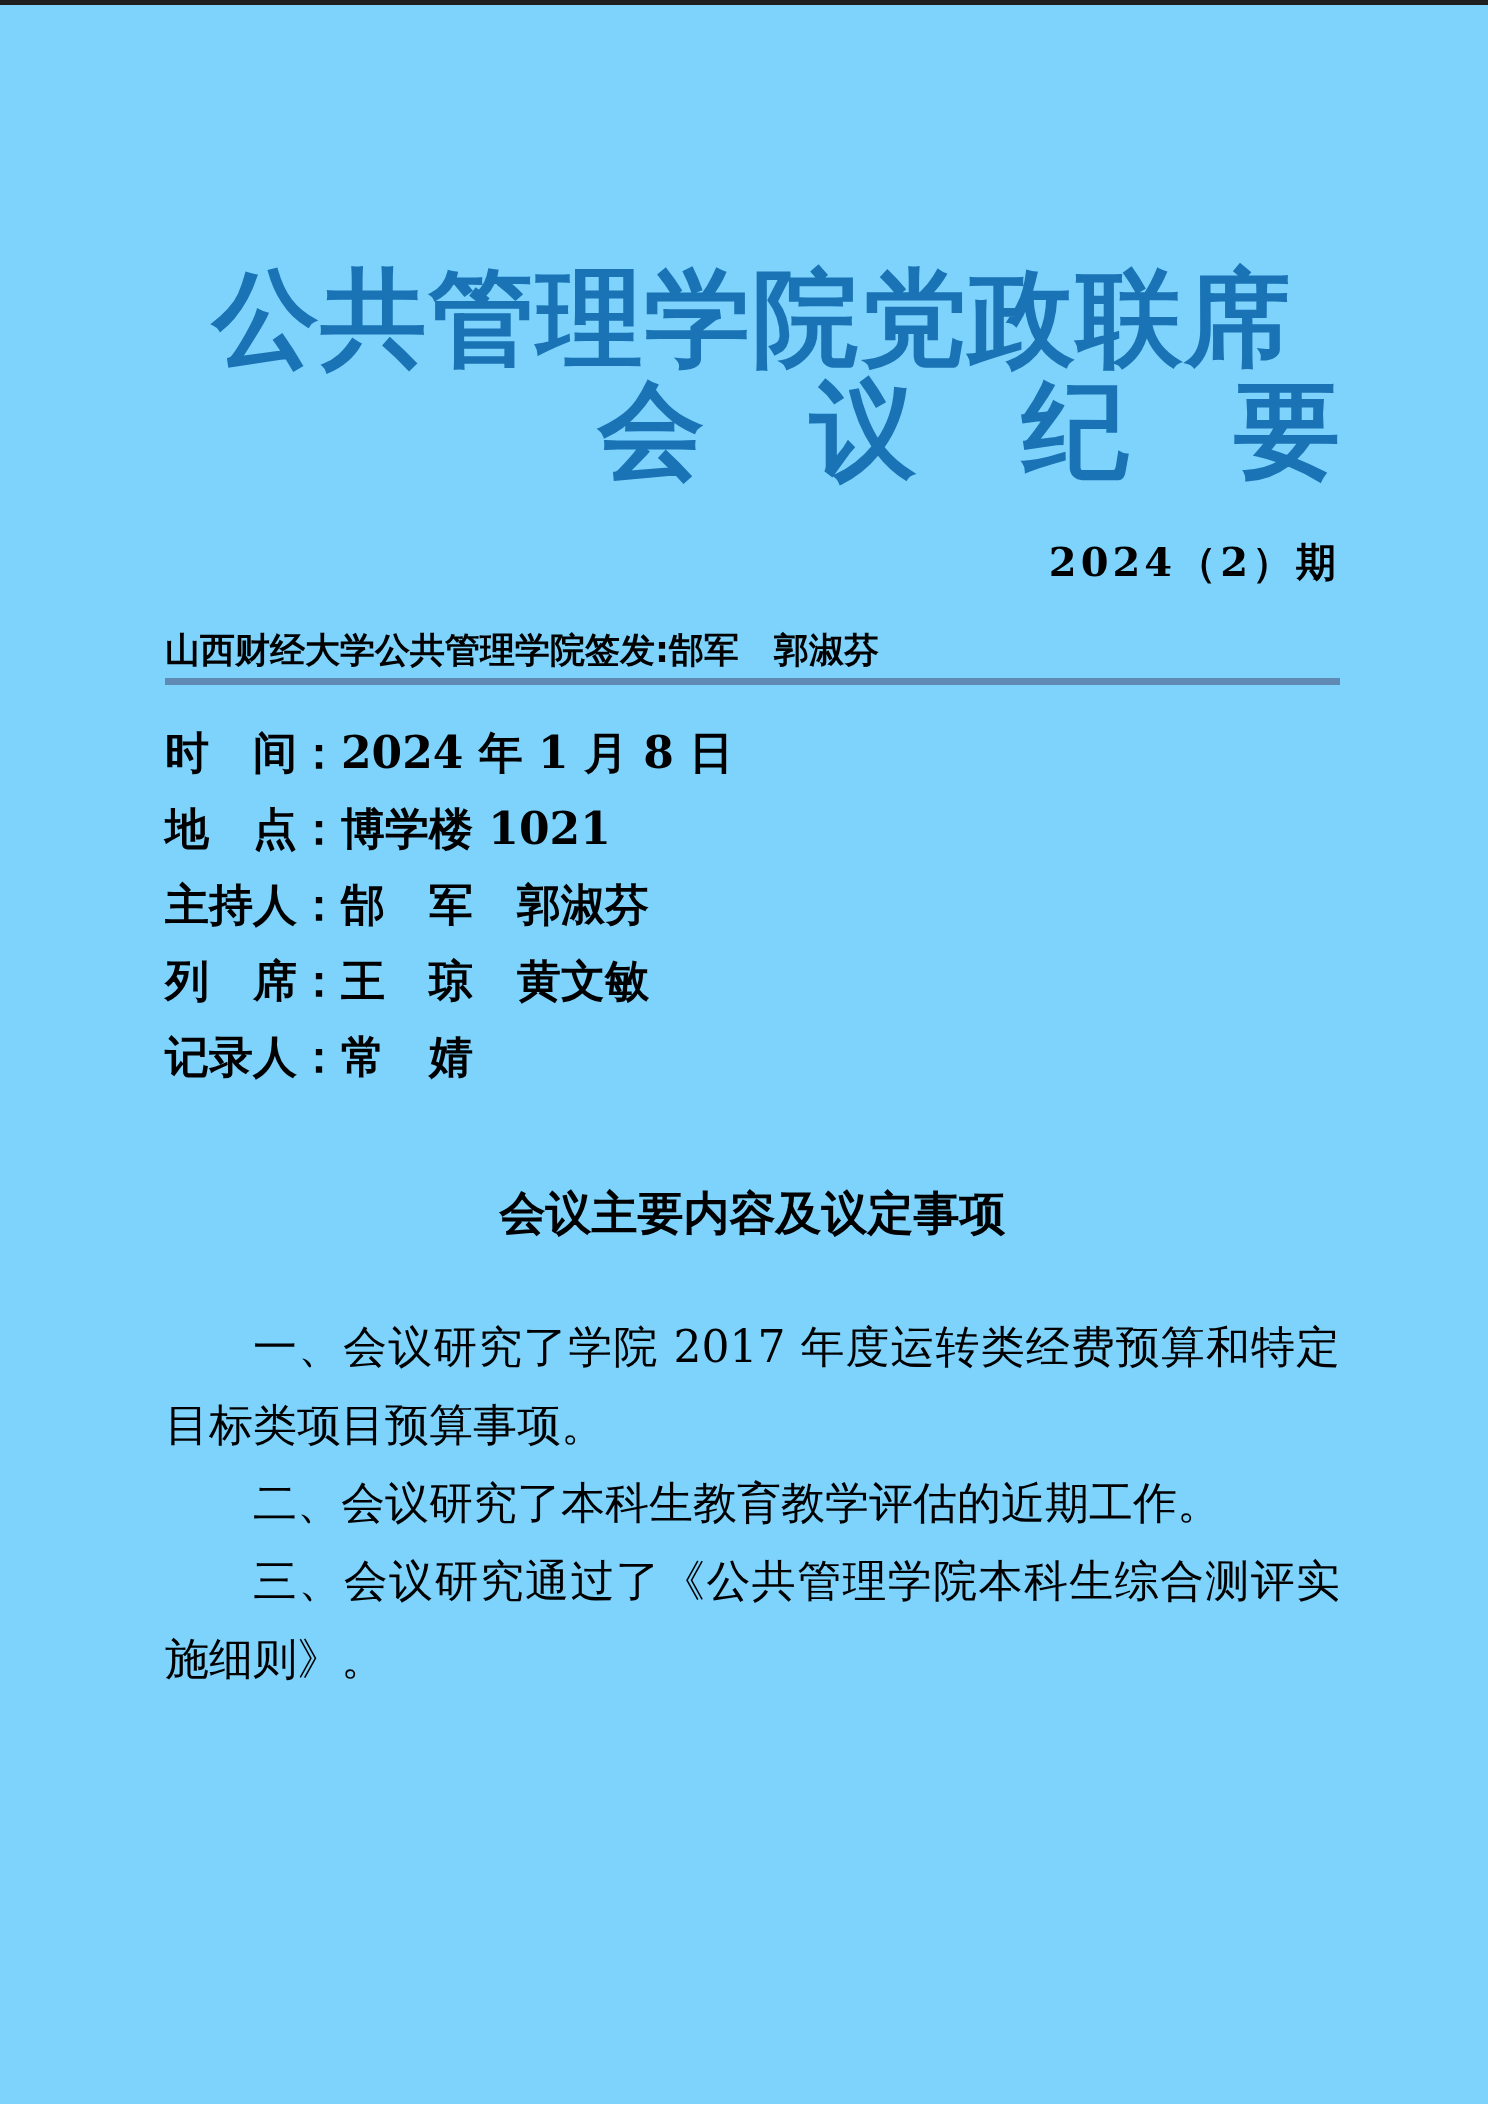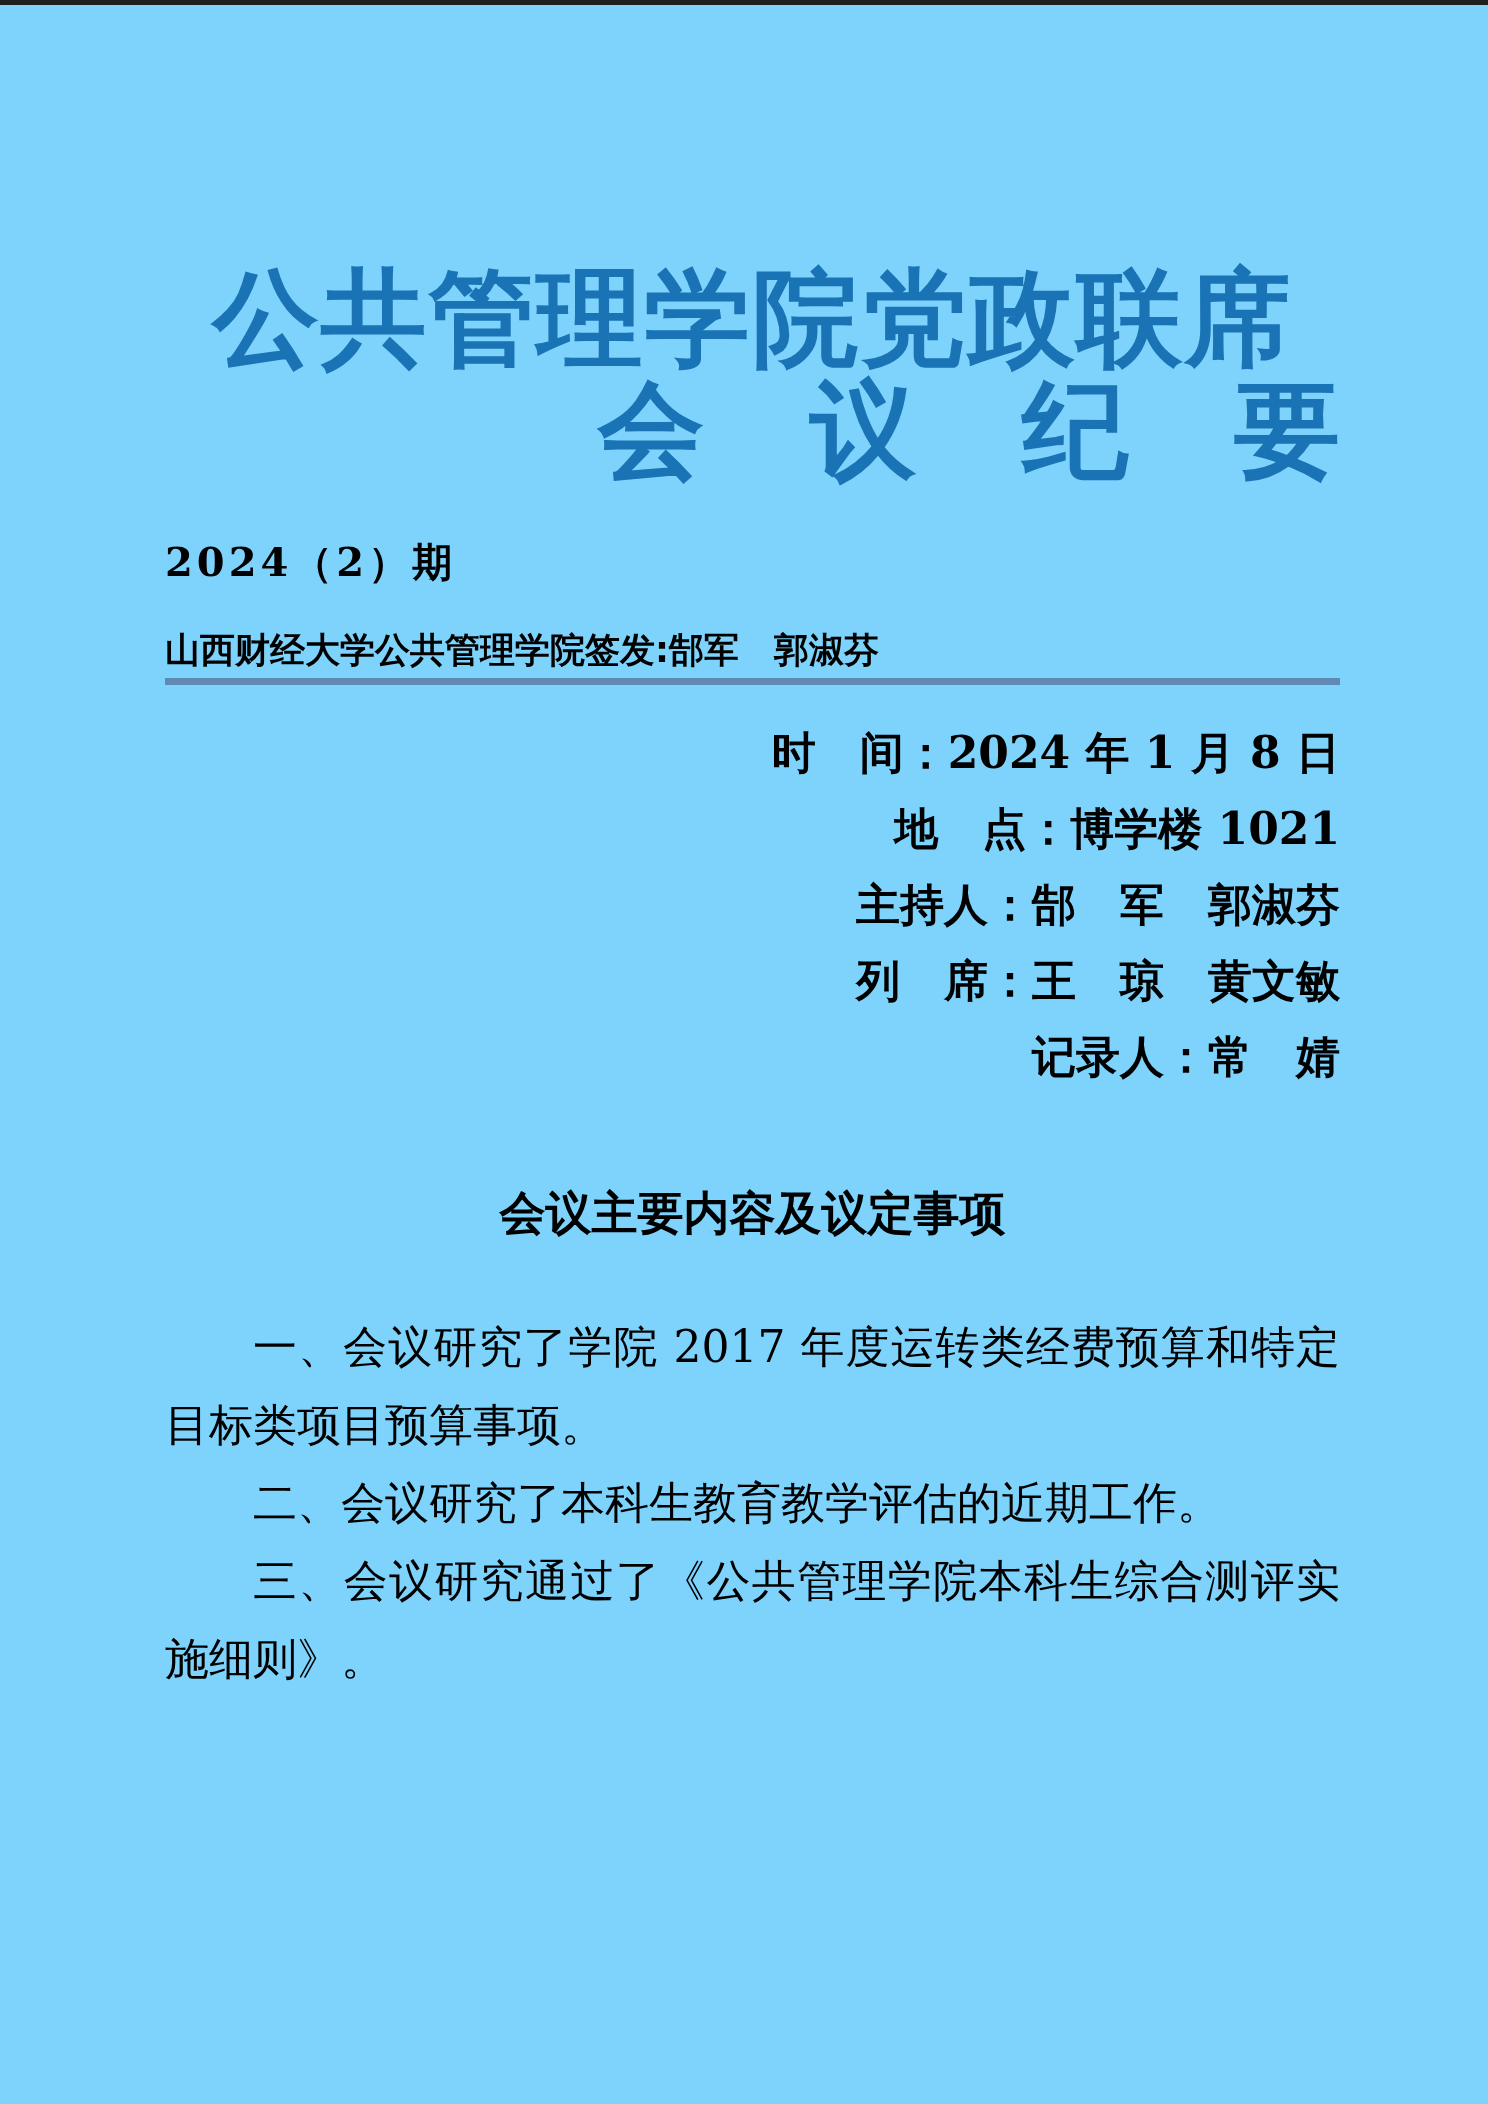--- a/index.html
+++ b/index.html
@@ -40,21 +40,21 @@
   }
   .doc-title .t2{
     display:block;
     font-size:106px;
     line-height:112px;
     white-space:nowrap;
     text-align:right;
   }
   .issue{
     margin-top:54px;
-    text-align:left;
+    text-align:right;
     font-size:40px;
     line-height:44px;
     font-weight:bold;
     letter-spacing:4px;
   }
   .masthead-row{
     margin-top:44px;
     display:flex;
     justify-content:flex-start;
     align-items:baseline;
@@ -69,21 +69,20 @@
     background:var(--rule-blue);
   }
   .meta{
     margin-top:30px;
     font-size:44px;
     font-weight:bold;
   }
   .meta-row{
     line-height:76px;
     white-space:nowrap;
-    text-align:right;
   }
   .section-title{
     margin-top:92px;
     text-align:center;
     font-family:"DejaVu Sans","Liberation Sans",sans-serif;
     font-weight:bold;
     font-size:46px;
     line-height:52px;
   }
   .body-text{

